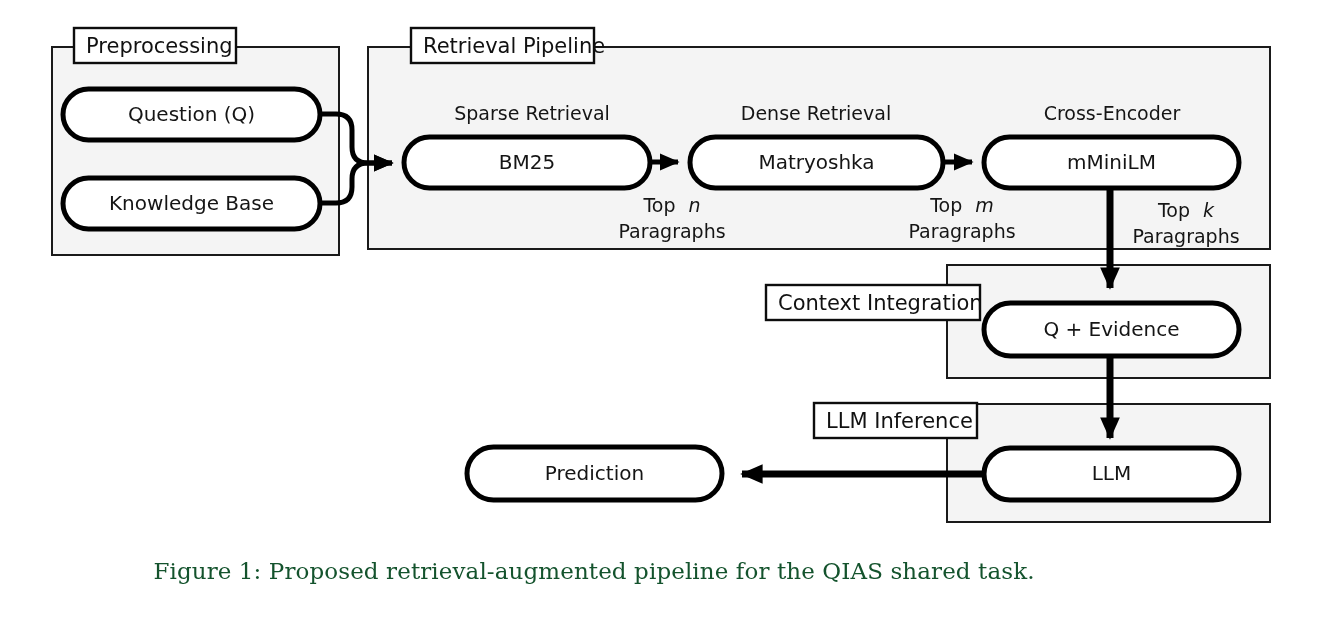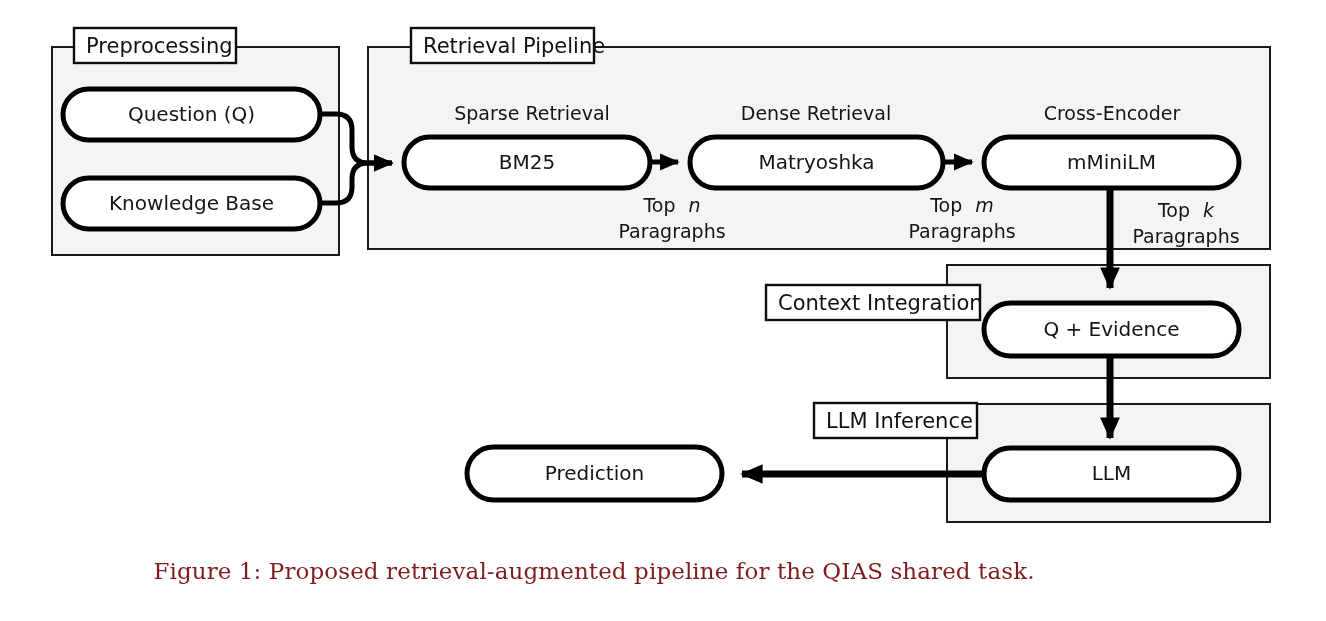--- a/index.html
+++ b/index.html
@@ -83,21 +83,21 @@
   .flow-thick { stroke-width: 7; }
   .arrow-head { fill: #000000; }
   .fig-caption {
     position: absolute;
     left: 0;
     top: 558px;
     width: 1188px;
     text-align: center;
     font-family: "DejaVu Serif", serif;
     font-size: 23px;
-    color: #7f1d1d;
+    color: #14532d;
     letter-spacing: 0.1px;
   }
 </style>
 </head>
 <body>
 
 <div id="figure-root">
 
   <svg id="diagram" viewBox="0 0 1326 621" xmlns="http://www.w3.org/2000/svg">
 

